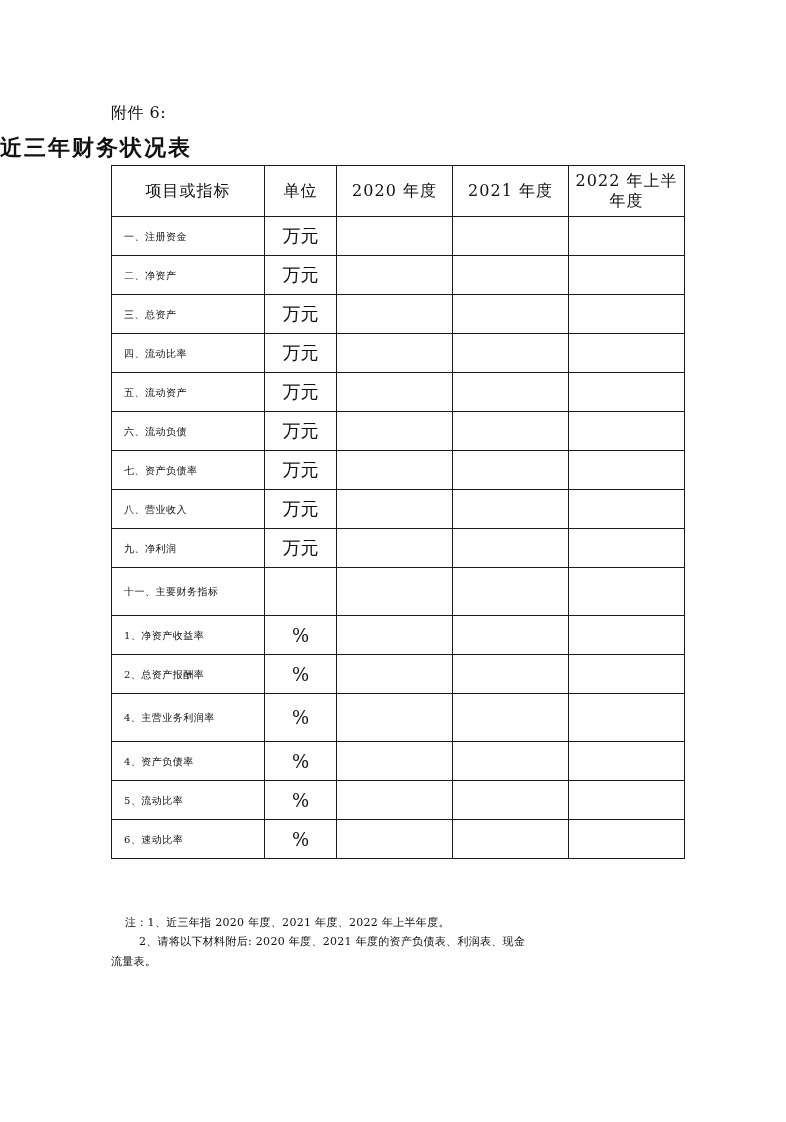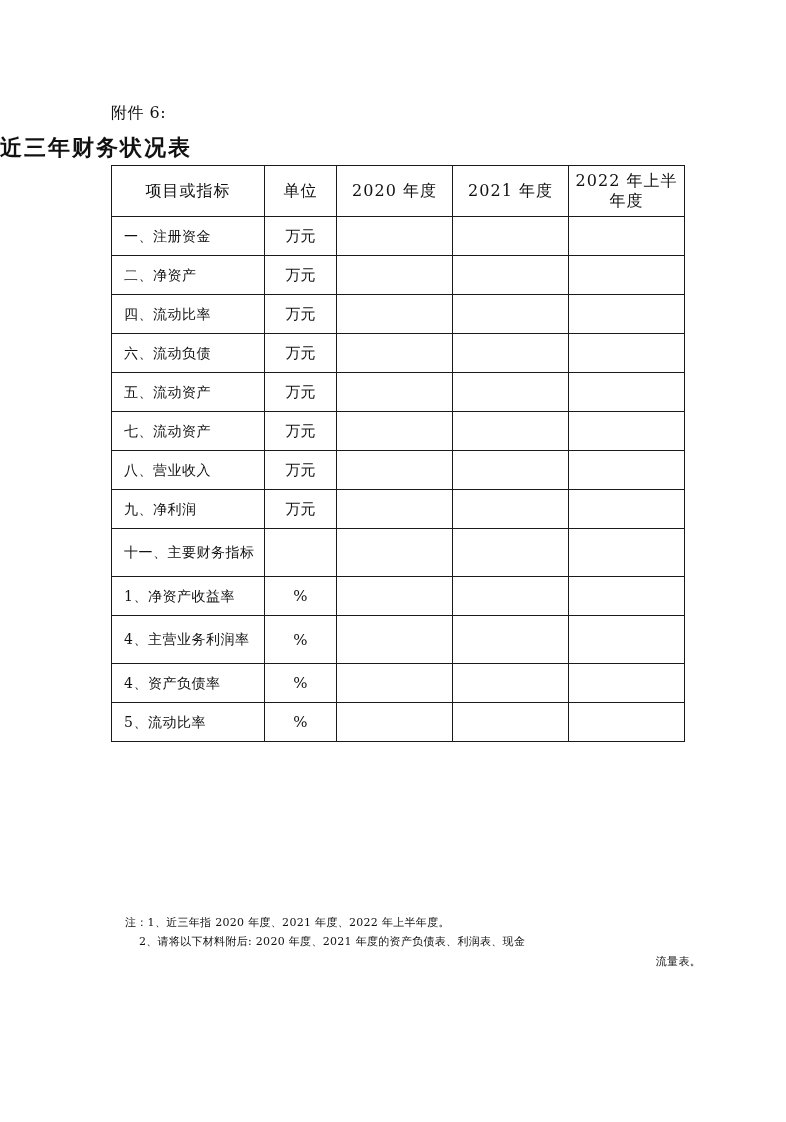--- a/index.html
+++ b/index.html
@@ -65,47 +65,47 @@
     font-size: 16px;
     font-weight: bold;
     letter-spacing: 1px;
     line-height: 1.25;
   }
   thead td.num-head {
     font-family: "DejaVu Serif", "Liberation Serif", serif;
   }
   tbody td.item-cell {
     height: 38px;
-    font-size: 14px;
+    font-size: 10px;
     padding-left: 12px;
     letter-spacing: 0.5px;
     line-height: 1.3;
   }
   tbody tr.tall td.item-cell {
     height: 47px;
   }
   tbody td.unit-cell {
     text-align: center;
-    font-size: 15px;
+    font-size: 18px;
   }
   tbody td.blank {
     text-align: center;
   }
   .notes {
     position: absolute;
     left: 111px;
     top: 913px;
     width: 590px;
     font-size: 11px;
     line-height: 1.75;
     letter-spacing: 0.3px;
   }
   .notes .line1 { text-indent: 14px; }
   .notes .line2 { text-indent: 28px; }
-  .notes .line3 { text-indent: 0px; text-align: right; }
+  .notes .line3 { text-indent: 0px; }
 </style>
 </head>
 <body>
 
 <div class="page">
 
   <div class="attachment-label">附件 6:</div>
 
   <div class="doc-title">近三年财务状况表</div>
 
@@ -135,42 +135,49 @@
           <td class="blank"></td>
         </tr>
         <tr>
           <td class="item-cell">二、净资产</td>
           <td class="unit-cell">万元</td>
           <td class="blank"></td>
           <td class="blank"></td>
           <td class="blank"></td>
         </tr>
         <tr>
+          <td class="item-cell">三、总资产</td>
+          <td class="unit-cell">万元</td>
+          <td class="blank"></td>
+          <td class="blank"></td>
+          <td class="blank"></td>
+        </tr>
+        <tr>
           <td class="item-cell">四、流动比率</td>
           <td class="unit-cell">万元</td>
           <td class="blank"></td>
           <td class="blank"></td>
           <td class="blank"></td>
         </tr>
         <tr>
+          <td class="item-cell">五、流动资产</td>
+          <td class="unit-cell">万元</td>
+          <td class="blank"></td>
+          <td class="blank"></td>
+          <td class="blank"></td>
+        </tr>
+        <tr>
           <td class="item-cell">六、流动负债</td>
           <td class="unit-cell">万元</td>
           <td class="blank"></td>
           <td class="blank"></td>
           <td class="blank"></td>
         </tr>
         <tr>
-          <td class="item-cell">五、流动资产</td>
-          <td class="unit-cell">万元</td>
-          <td class="blank"></td>
-          <td class="blank"></td>
-          <td class="blank"></td>
-        </tr>
-        <tr>
-          <td class="item-cell">七、流动资产</td>
+          <td class="item-cell">七、资产负债率</td>
           <td class="unit-cell">万元</td>
           <td class="blank"></td>
           <td class="blank"></td>
           <td class="blank"></td>
         </tr>
         <tr>
           <td class="item-cell">八、营业收入</td>
           <td class="unit-cell">万元</td>
           <td class="blank"></td>
           <td class="blank"></td>
@@ -190,36 +197,50 @@
           <td class="blank"></td>
           <td class="blank"></td>
         </tr>
         <tr>
           <td class="item-cell">1、净资产收益率</td>
           <td class="unit-cell">%</td>
           <td class="blank"></td>
           <td class="blank"></td>
           <td class="blank"></td>
         </tr>
+        <tr>
+          <td class="item-cell">2、总资产报酬率</td>
+          <td class="unit-cell">%</td>
+          <td class="blank"></td>
+          <td class="blank"></td>
+          <td class="blank"></td>
+        </tr>
         <tr class="tall">
           <td class="item-cell">4、主营业务利润率</td>
           <td class="unit-cell">%</td>
           <td class="blank"></td>
           <td class="blank"></td>
           <td class="blank"></td>
         </tr>
         <tr>
           <td class="item-cell">4、资产负债率</td>
           <td class="unit-cell">%</td>
           <td class="blank"></td>
           <td class="blank"></td>
           <td class="blank"></td>
         </tr>
         <tr>
           <td class="item-cell">5、流动比率</td>
+          <td class="unit-cell">%</td>
+          <td class="blank"></td>
+          <td class="blank"></td>
+          <td class="blank"></td>
+        </tr>
+        <tr>
+          <td class="item-cell">6、速动比率</td>
           <td class="unit-cell">%</td>
           <td class="blank"></td>
           <td class="blank"></td>
           <td class="blank"></td>
         </tr>
       </tbody>
   </table>
 
   <div class="notes">
     <div class="line1">注：1、近三年指 2020 年度、2021 年度、2022 年上半年度。</div>

